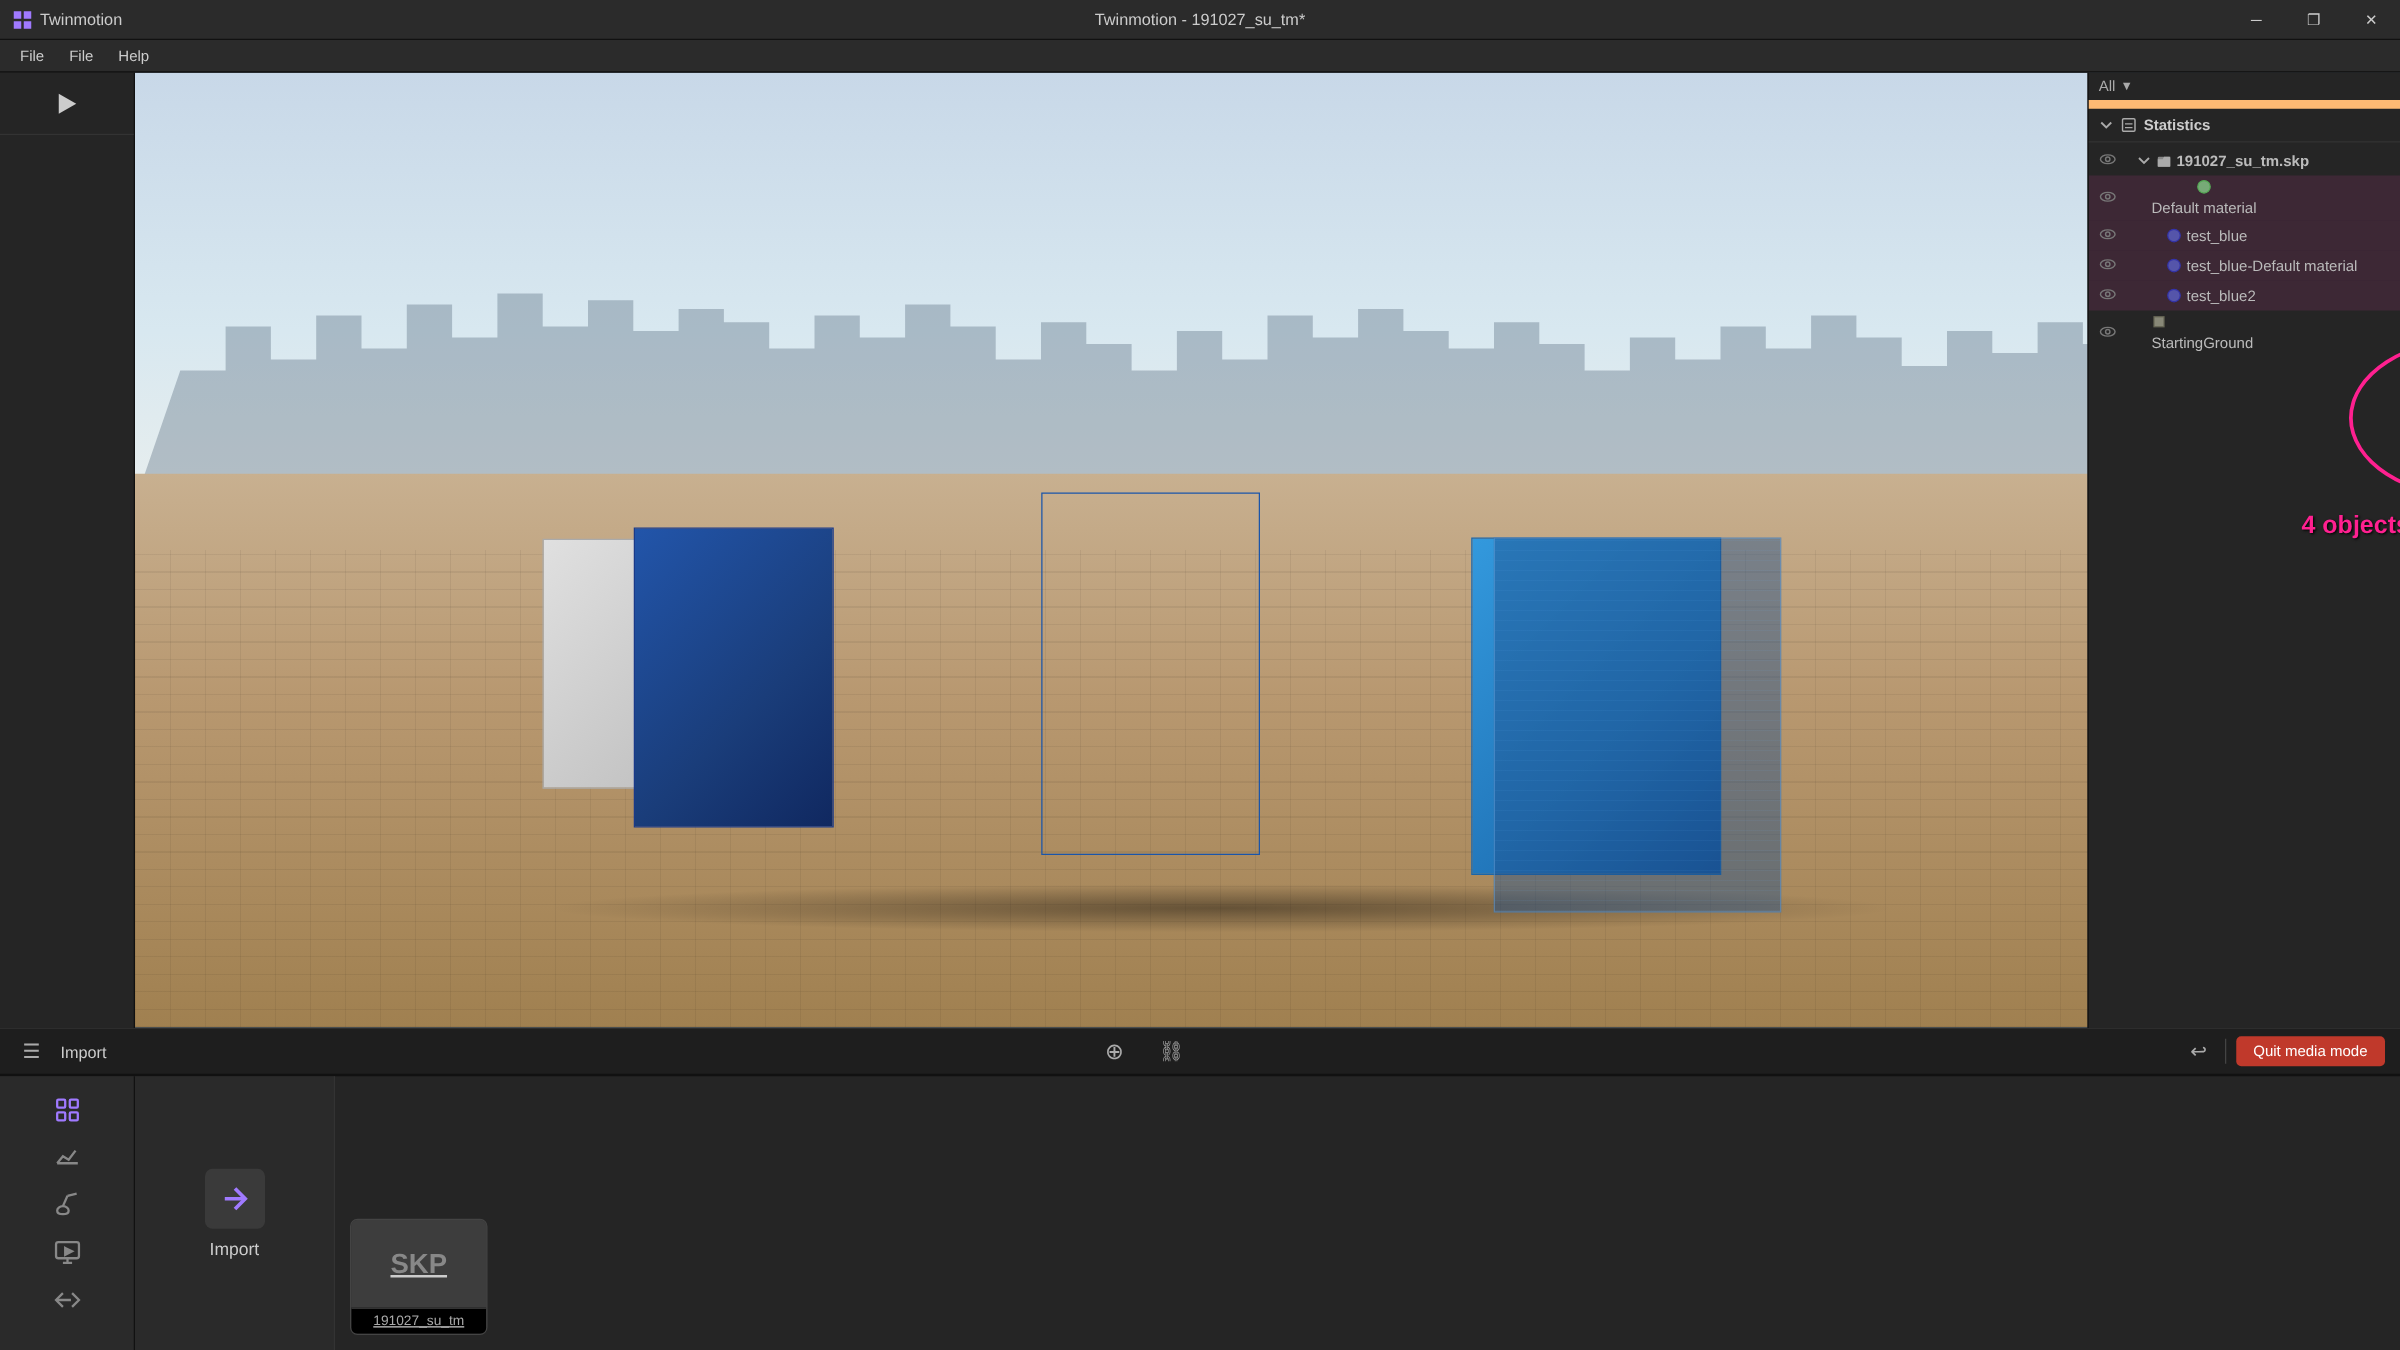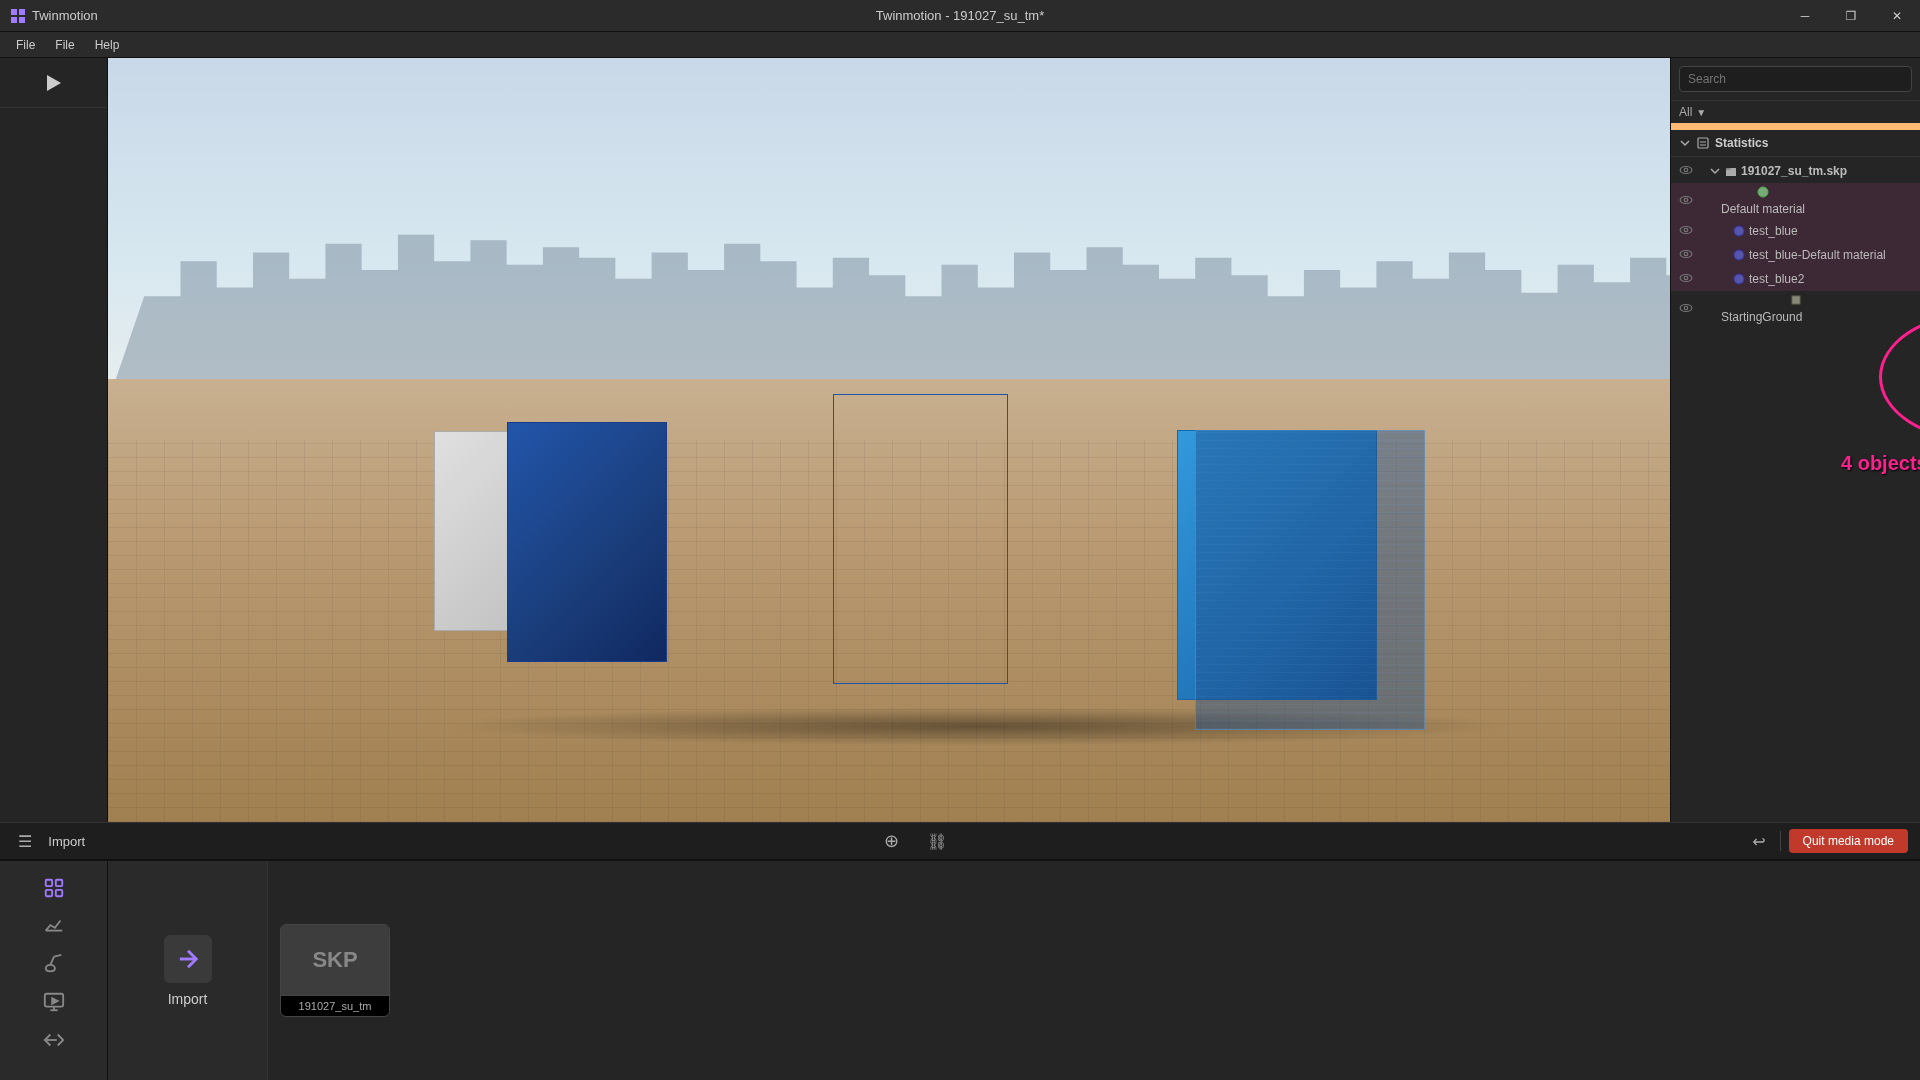--- a/index.html
+++ b/index.html
@@ -57,21 +57,21 @@
       align-items: center; justify-content: center; gap: 8px; cursor: pointer;
       border-right: 1px solid #333;
     }
     #bottom-panel .import-area .arrow-icon {
       width: 48px; height: 48px; background: #3a3a3a; border-radius: 6px;
       display: flex; align-items: center; justify-content: center;
     }
     #bottom-panel .import-area span { color: #ccc; font-size: 14px; }
 
     #bottom-panel .files-area {
-      flex: 1; padding: 12px; display: flex; gap: 12px; align-items: center;
+      flex: 1; padding: 12px; display: flex; gap: 12px; align-items: flex-end; text-decoration: underline;
     }
     .file-card {
       width: 110px; background: #333; border-radius: 6px; overflow: hidden;
       cursor: pointer; border: 1px solid #444;
     }
     .file-card .file-thumb {
       height: 70px; background: #3d3d3d; display: flex; align-items: center; justify-content: center;
       font-size: 22px; font-weight: bold; color: #888;
     }
     .file-card .file-name {
@@ -301,23 +301,20 @@
   <div class="eye-icon-overlay">
     <svg width="16" height="16" viewBox="0 0 24 24" fill="none" stroke="#ccc" stroke-width="2">
       <ellipse cx="12" cy="12" rx="10" ry="6"></ellipse>
       <circle cx="12" cy="12" r="3"></circle>
     </svg>
   </div>
 </div>
 
 <div id="right-panel">
 
-  <div class="search-area">
-    <input type="text" class="search-input" placeholder="Search" style="">
-  </div>
 
   <div class="filter-row">
     <span>All</span>
     <span class="dropdown-arrow">▼</span>
   </div>
 
   <div class="scenegraph-header">
     <svg width="12" height="12" viewBox="0 0 12 12" fill="none">
       <polyline points="2,4 6,8 10,4" stroke="#aaa" stroke-width="1.5"></polyline>
     </svg>
@@ -410,21 +407,21 @@
       </span>
     </div>
 
     <div class="tree-item">
       <span class="eye-icon">
         <svg width="14" height="10" viewBox="0 0 24 16" fill="none" stroke="#777" stroke-width="2">
             <ellipse cx="12" cy="8" rx="10" ry="6"></ellipse>
             <circle cx="12" cy="8" r="3"></circle>
           </svg>
       </span>
-      <span class="indent-2" style="display:flex;align-items:flex-end;gap:4px;">
+      <span class="indent-2" style="display:flex;align-items:flex-start;gap:4px;">
         <svg width="12" height="12" viewBox="0 0 12 12" fill="none">
             <rect x="2" y="2" width="8" height="8" fill="#887" stroke="#665" stroke-width="1"></rect>
           </svg>
         <span class="item-label">StartingGround</span>
       </span>
     </div>
 
     <div class="annotation-ellipse"></div>
 
     <div class="annotation-text">4 objects were generated</div>

